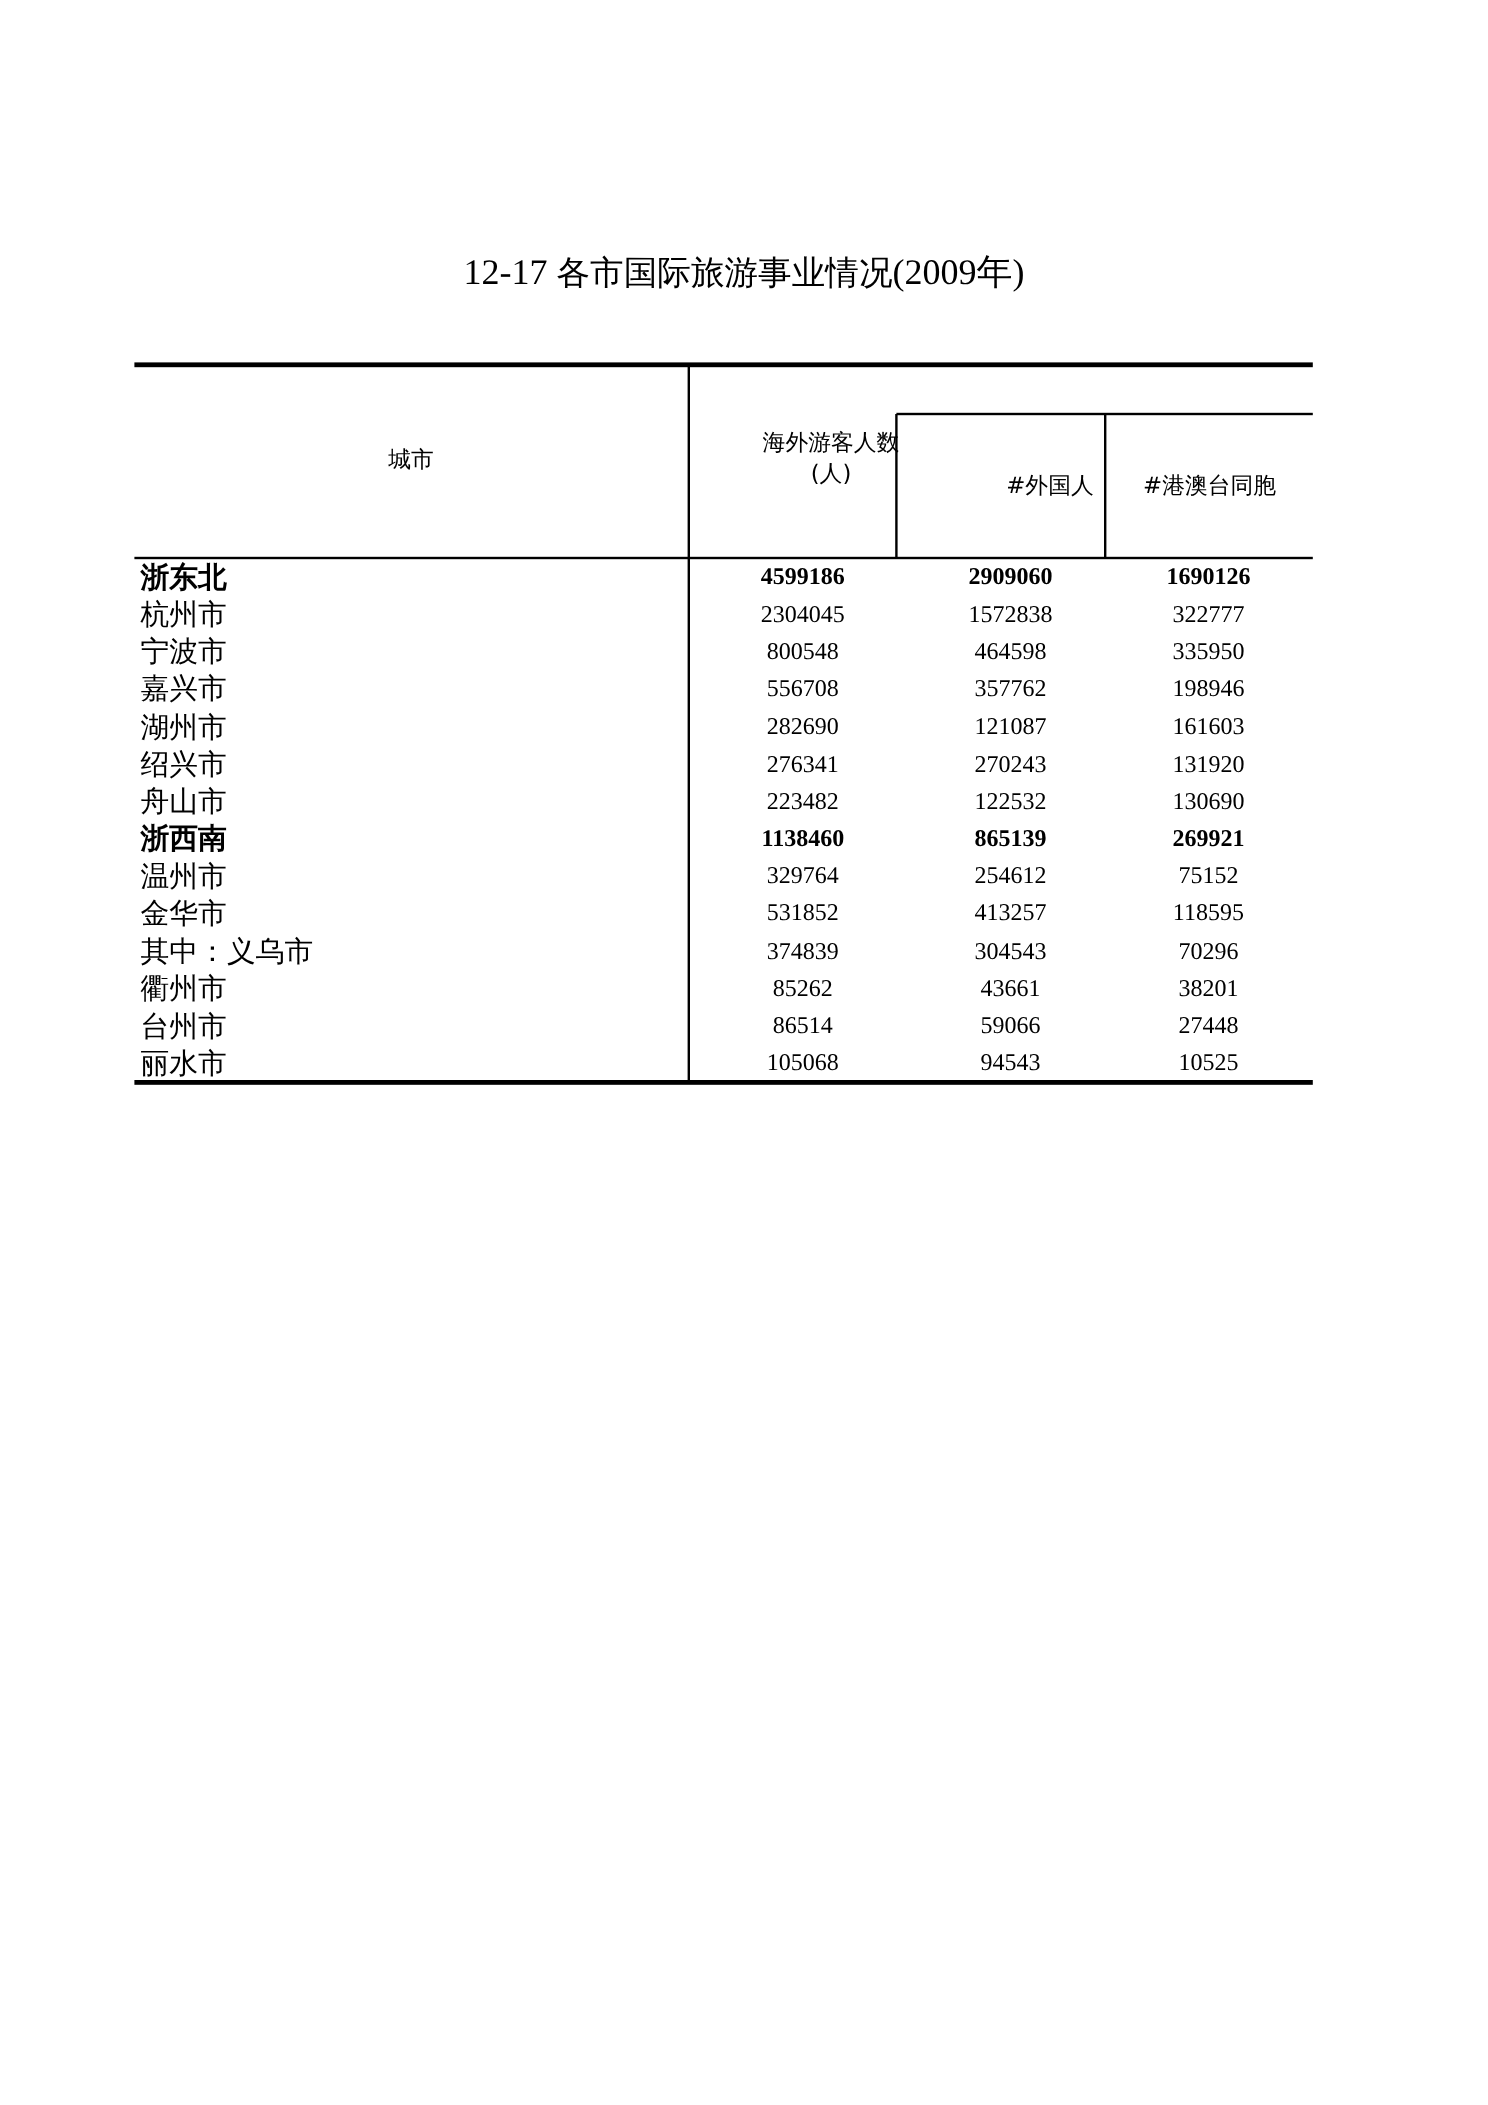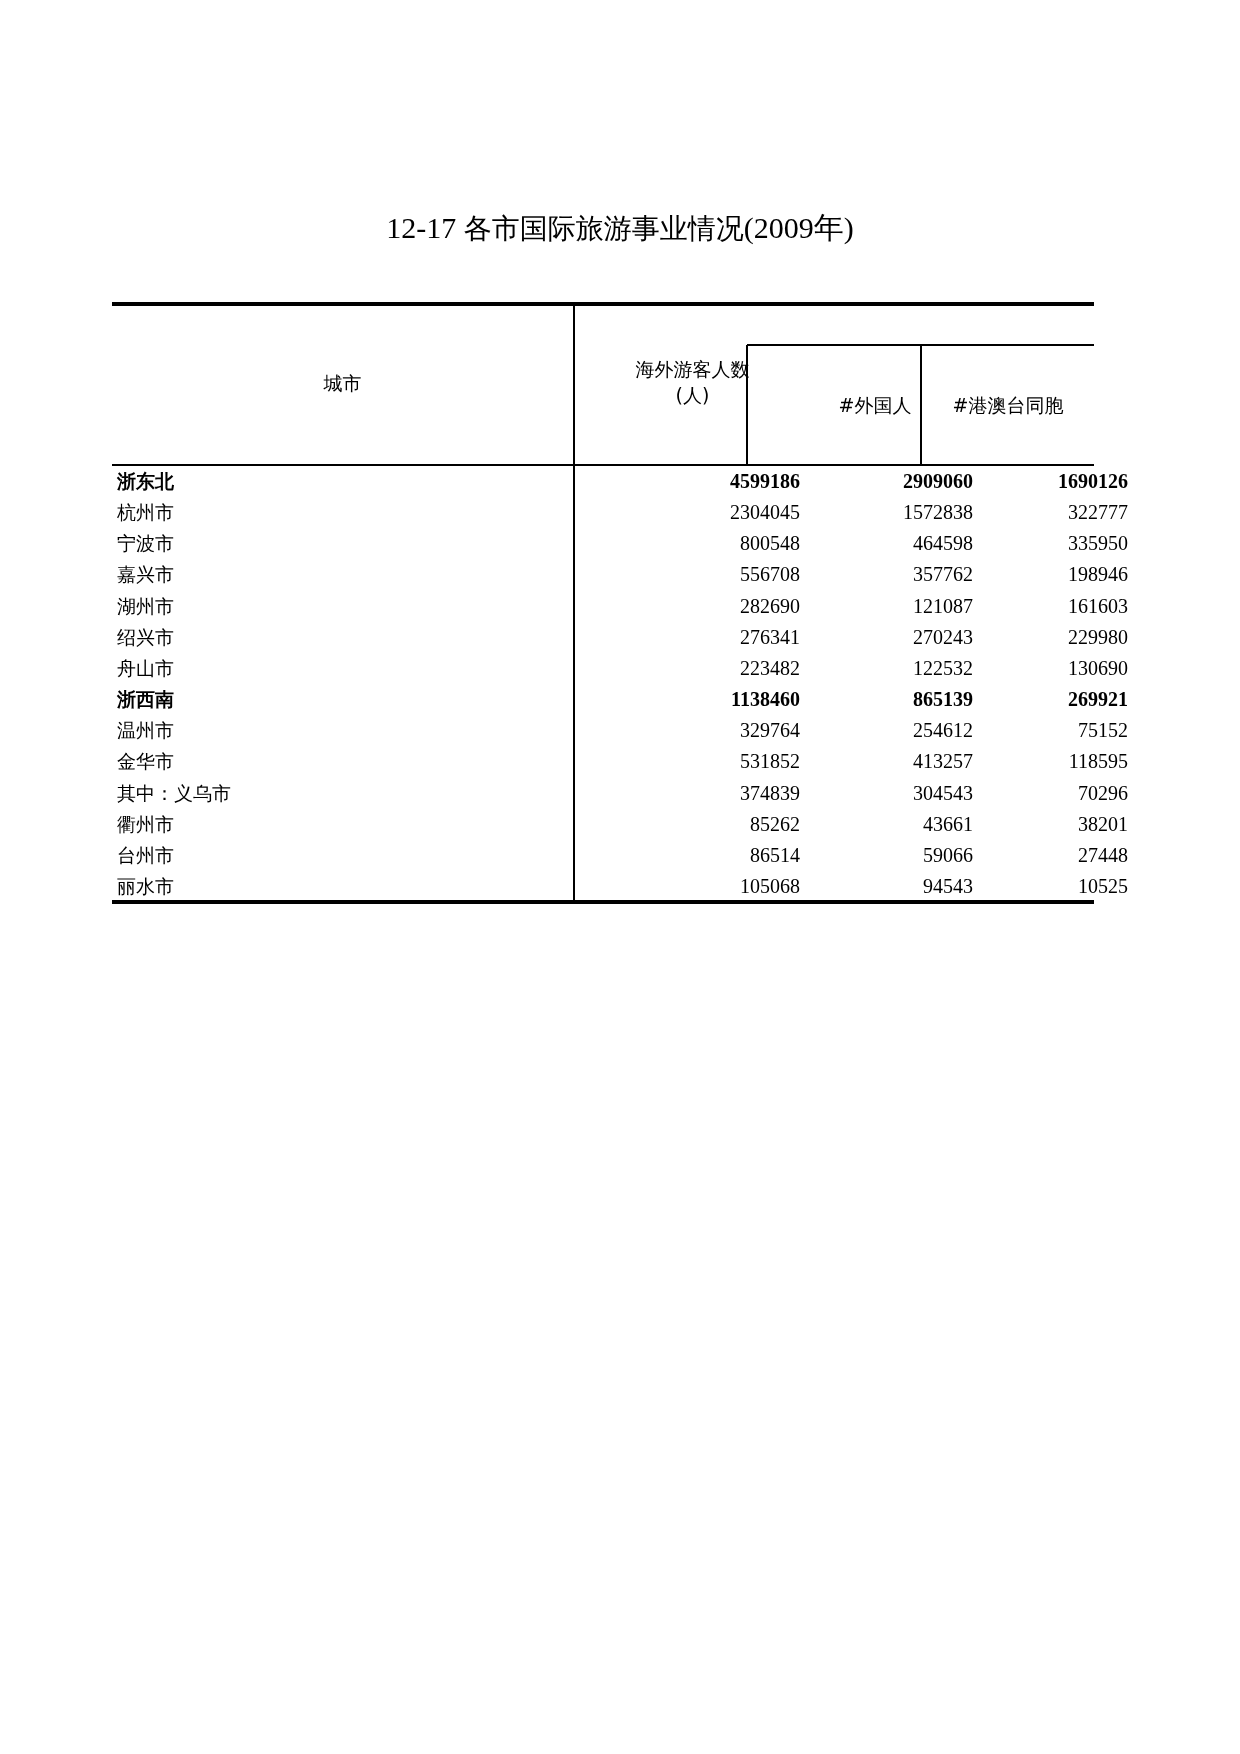--- a/index.html
+++ b/index.html
@@ -7,22 +7,22 @@
            font-family: "Liberation Serif", "DejaVu Serif", serif; color: #000; }
     .title { position: absolute; left: 0; width: 1240px; top: 206px; text-align: center;
              font-size: 30px; line-height: 44px; white-space: nowrap; }
     .title .cjk { font-family: "DejaVu Sans", sans-serif; font-size: 28px; }
     .rule { position: absolute; background: #000; }
     .vline { position: absolute; background: #000; width: 2px; }
     .hdr { position: absolute; font-family: "DejaVu Sans", sans-serif; font-size: 19px;
            text-align: center; line-height: 26px; }
     .row { position: absolute; left: 112px; width: 982px; height: 31px; }
     .row .name { position: absolute; left: 5px; top: 2px; font-family: "DejaVu Sans", sans-serif;
-                 font-size: 19px; line-height: 27px; white-space: nowrap; }
-    .row .num { position: absolute; top: 2px; font-size: 20px; line-height: 27px; text-align: right; padding-left: 36px; }
+                 font-size: 24px; line-height: 27px; white-space: nowrap; }
+    .row .num { position: absolute; top: 2px; font-size: 20px; line-height: 27px; text-align: center; }
     .row.bold .name, .row.bold .num { font-weight: bold; }
     .c1 { left: 462px; width: 190px; }
     .c2 { left: 635px; width: 190px; }
     .c3 { left: 810px; width: 170px; }
   </style>
 </head>
 <body>
 
 <div class="title">
   <span>12-17</span>
@@ -73,21 +73,21 @@
     <div class="row" style="top: 590.6px;">
       <span class="name">湖州市</span>
       <span class="num c1">282690</span>
       <span class="num c2">121087</span>
       <span class="num c3">161603</span>
     </div>
     <div class="row" style="top: 621.75px;">
       <span class="name">绍兴市</span>
       <span class="num c1">276341</span>
       <span class="num c2">270243</span>
-      <span class="num c3">229980</span>
+      <span class="num c3">131920</span>
     </div>
     <div class="row" style="top: 652.9px;">
       <span class="name">舟山市</span>
       <span class="num c1">223482</span>
       <span class="num c2">122532</span>
       <span class="num c3">130690</span>
     </div>
     <div class="row bold" style="top: 684.05px;">
       <span class="name">浙西南</span>
       <span class="num c1">1138460</span>

